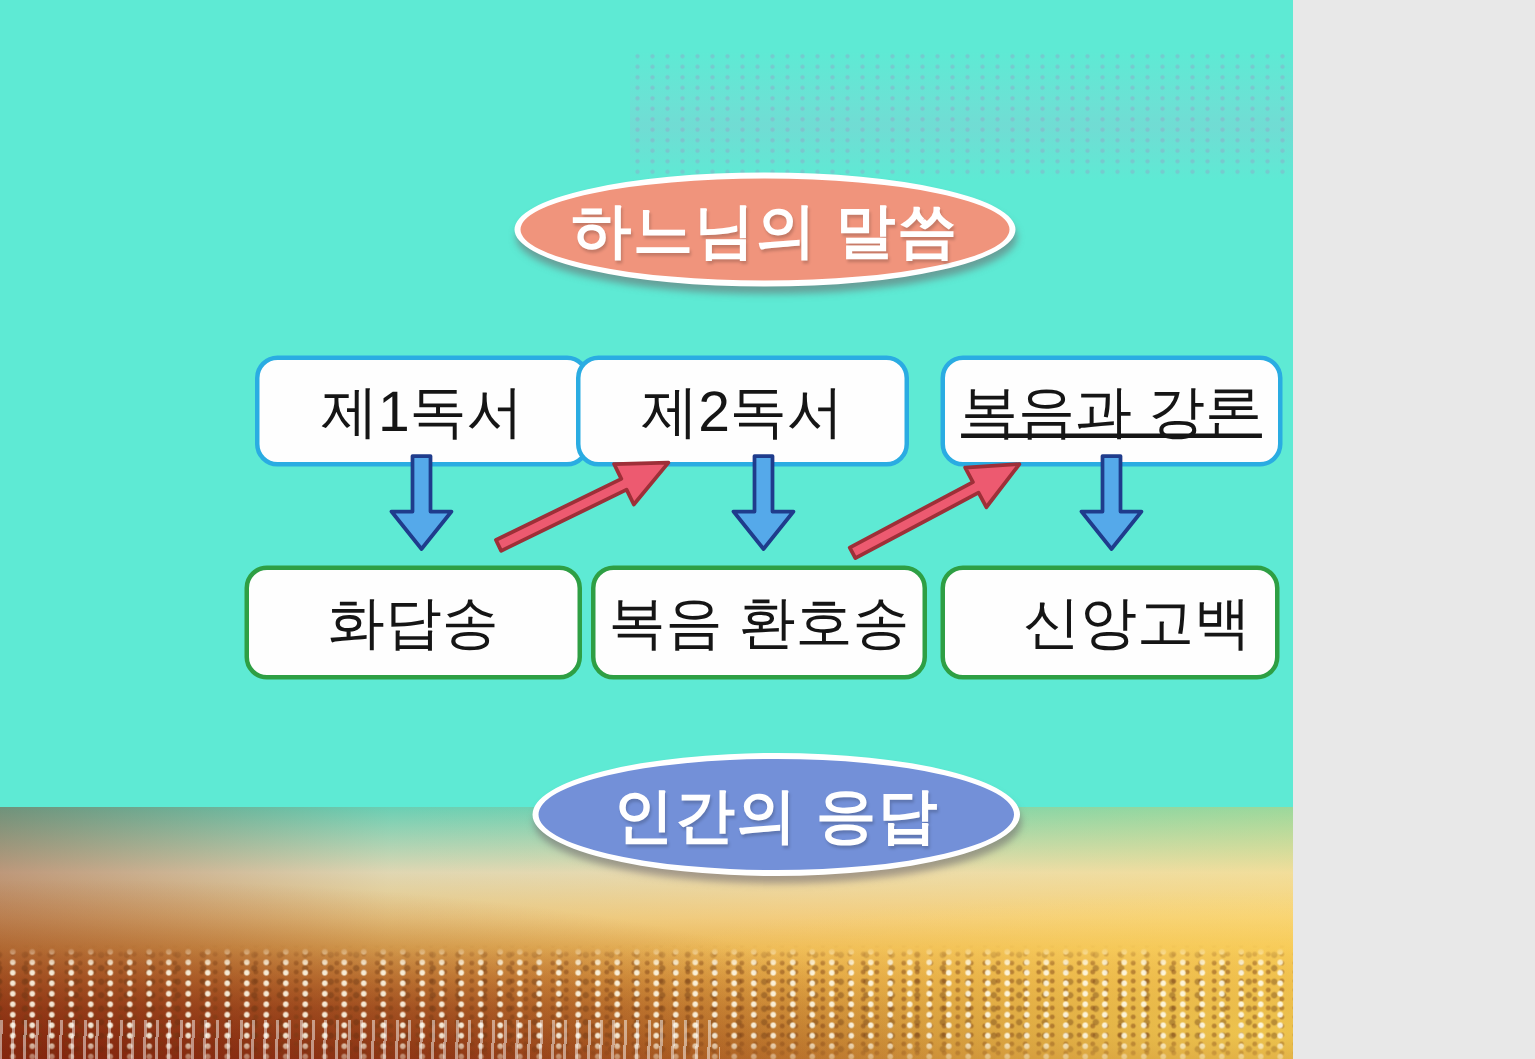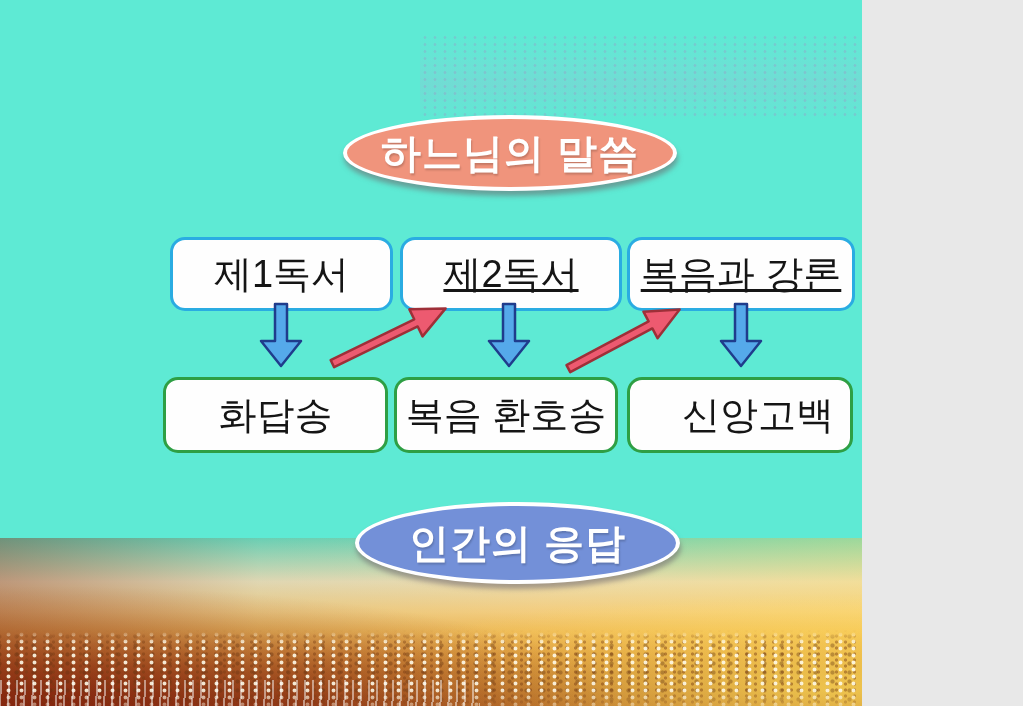--- a/index.html
+++ b/index.html
@@ -79,21 +79,21 @@
     border-radius: 15px;
     display: flex; align-items: center; justify-content: center;
     font-size: 38px;
     font-weight: 500;
     color: var(--box-text-color);
     white-space: nowrap;
   }
   .node.top    { border: 3px solid var(--top-box-border);    height: 74px; top: 223px; margin-top: 14px; }
   .node.bottom { border: 3px solid var(--bottom-box-border); height: 76px; top: 377px; }
   .nt1 { left: 170px; width: 223px; }
-  .nt2 { left: 400px; width: 222px; text-decoration: underline; }
+  .nt2 { left: 384px; width: 222px; }
   .nt3 { left: 627px; width: 228px; text-decoration: underline; }
   .nb1 { left: 163px; width: 225px; }
   .nb2 { left: 394px; width: 224px; }
   .nb3 { left: 627px; width: 226px; padding-left: 36px; }
 
   
   .down-arrow { position: absolute; top: 301px; width: 44px; height: 68px; }
   .da1 { left: 259px; }
   .da2 { left: 487px; }
   .da3 { left: 719px; }

